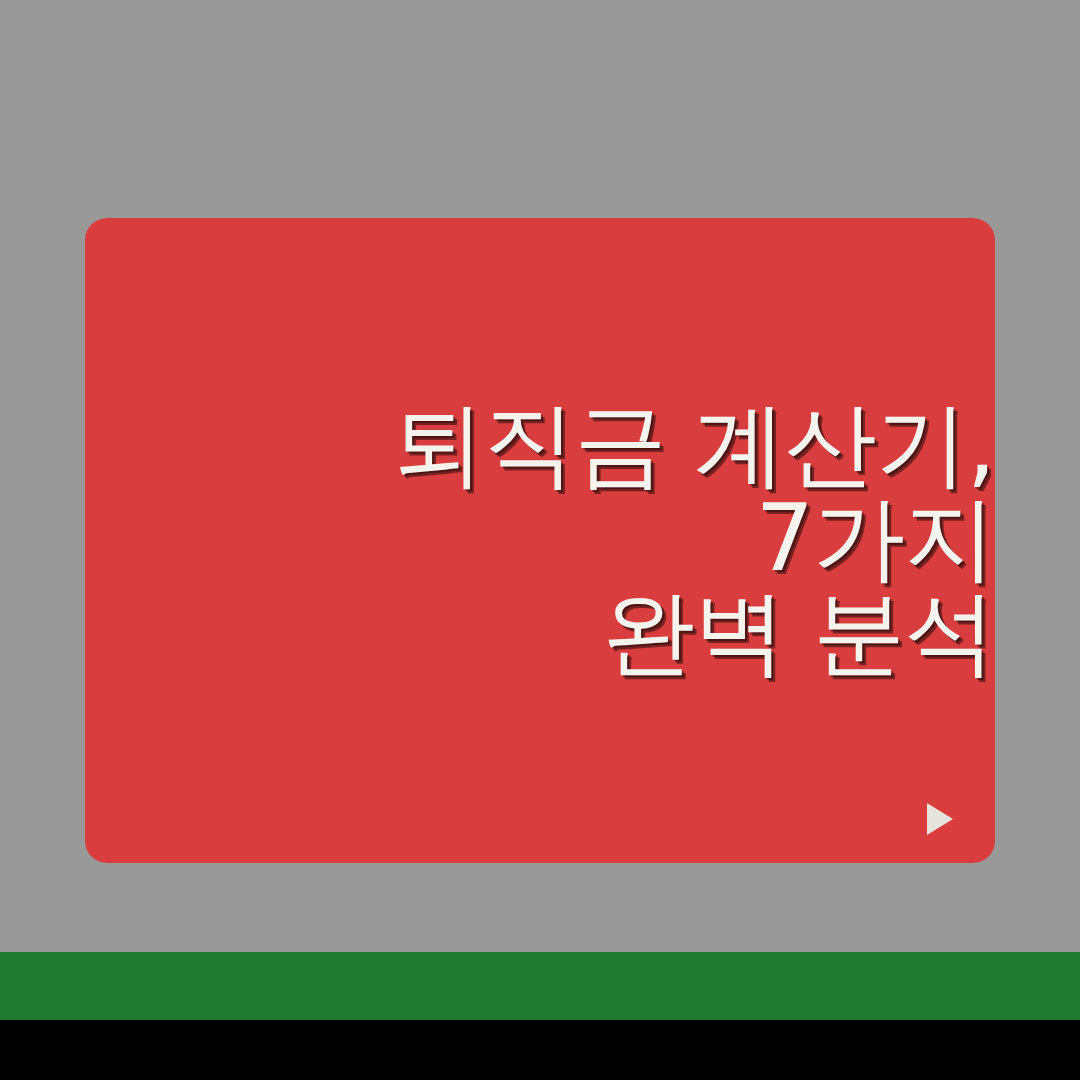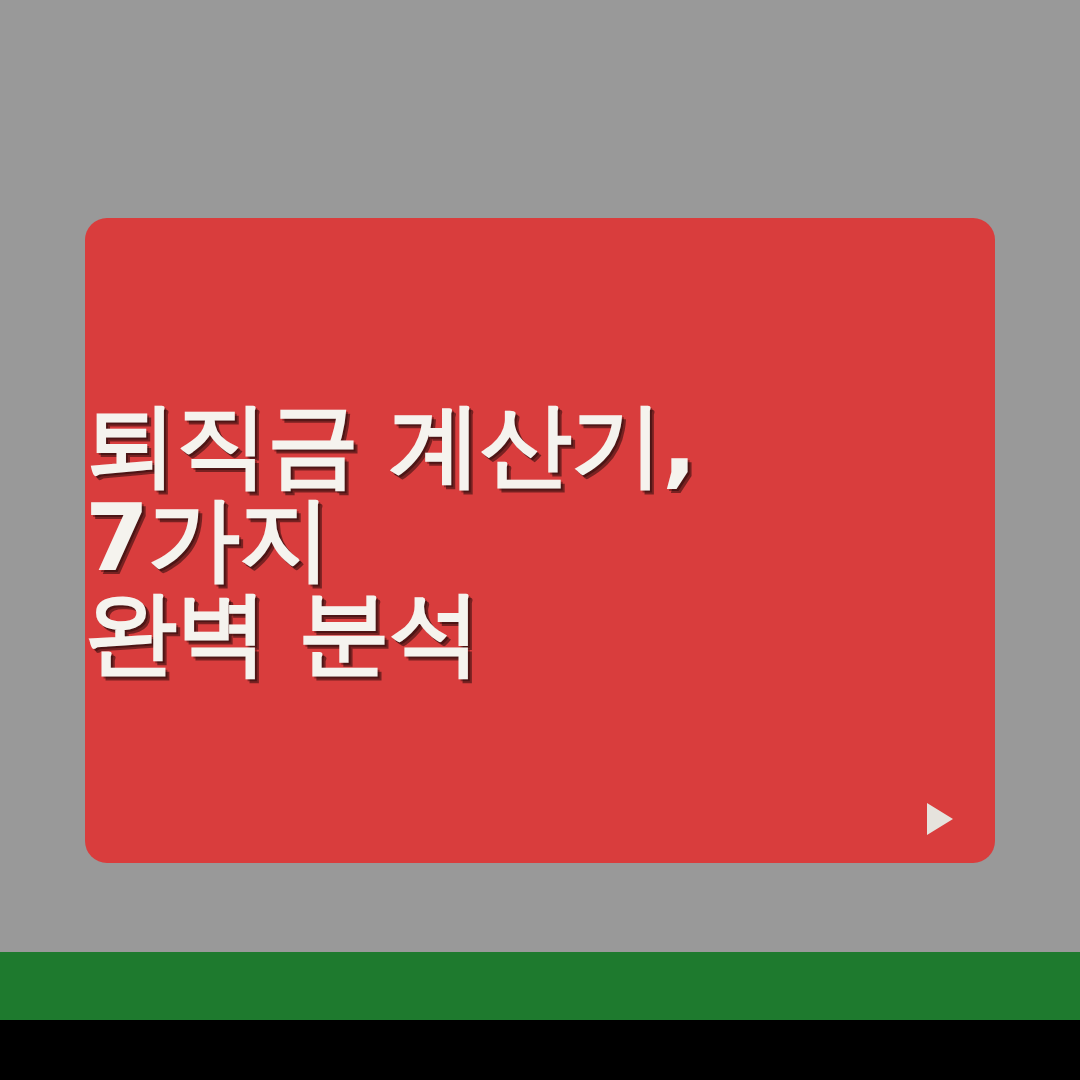--- a/index.html
+++ b/index.html
@@ -26,27 +26,27 @@
     top: 218px;
     width: 910px;
     height: 645px;
     background: #d93d3d;
     border-radius: 22px;
     box-sizing: border-box;
   }
 
   #headline {
     position: absolute;
-    left: 0;
+    left: 16px;
     right: 0;
     top: 180px;
-    text-align: left;
+    text-align: right;
     color: #f5f3ee;
     font-family: "DejaVu Sans", sans-serif;
-    font-weight: bold;
+    font-weight: normal;
     font-size: 92px;
     line-height: 1.02;
     letter-spacing: -1px;
     white-space: pre-line;
     text-shadow:
       4px 4px 0 rgba(0,0,0,0.45),
       2px 2px 0 rgba(0,0,0,0.35);
   }
 
   

